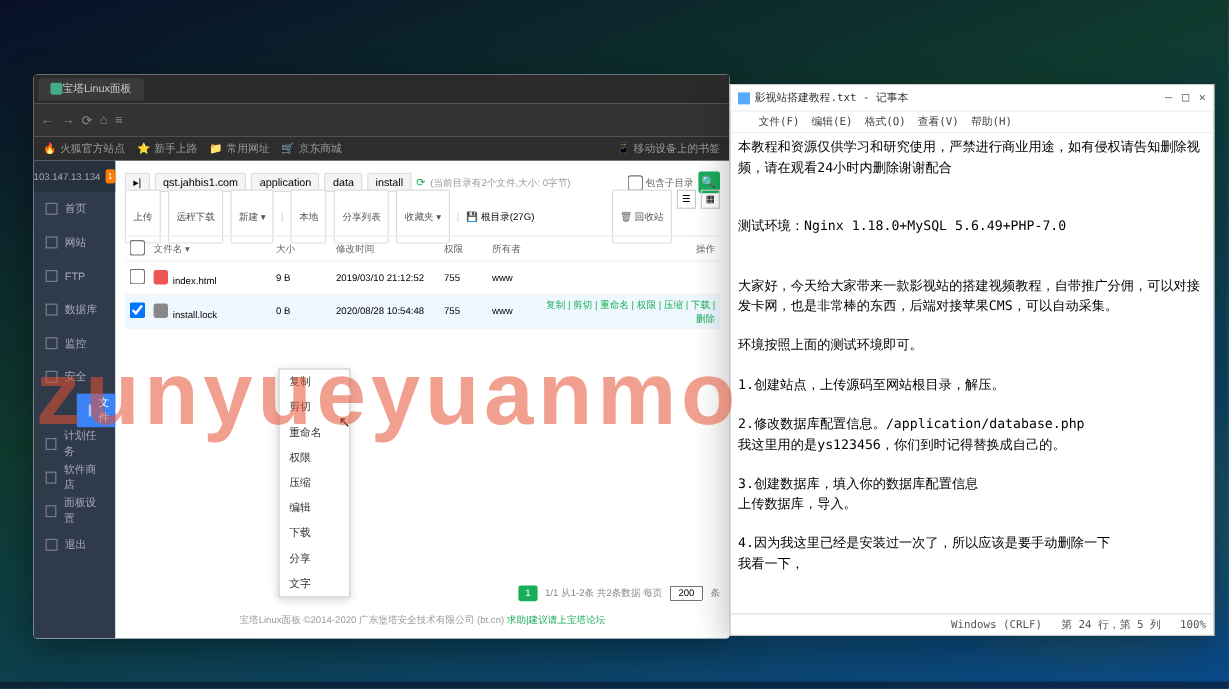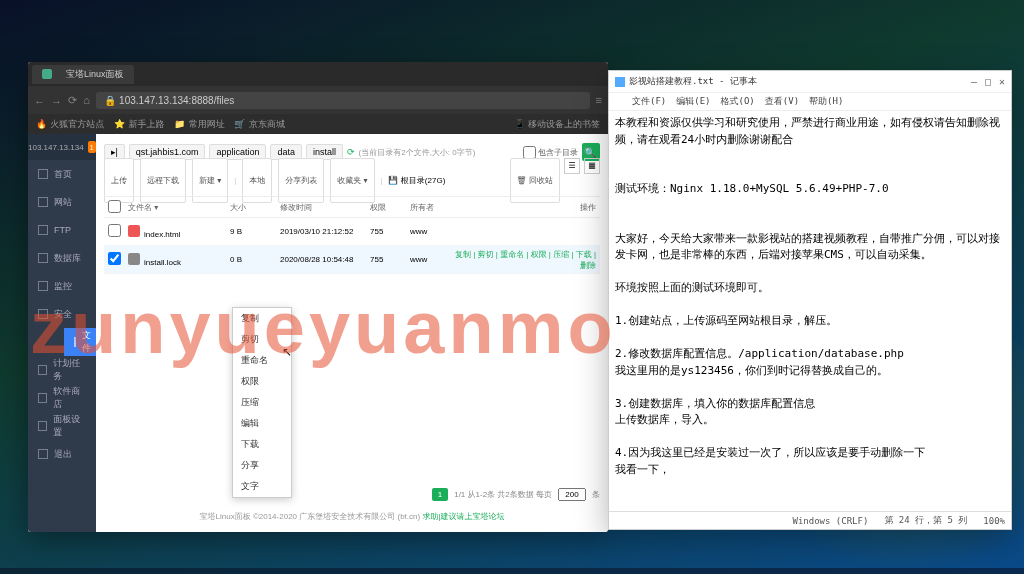--- a/index.html
+++ b/index.html
@@ -4,21 +4,21 @@
 <style>
 * { margin: 0; padding: 0; box-sizing: border-box; }
 body { width: 1024px; height: 574px; overflow: hidden; position: relative; font-family: "Microsoft YaHei", Arial, sans-serif; background: linear-gradient(135deg, #0a1530 0%, #1a4a3a 50%, #0d2a4a 100%); }
 .wallpaper { position: absolute; inset: 0; background: linear-gradient(160deg, #081028 0%, #0f3a2e 40%, #0a4a8a 100%); }
 .wallpaper::before { content:''; position:absolute; right:0; bottom:0; width:280px; height:240px; background: radial-gradient(ellipse at 60% 40%, #2a5a4a 0%, transparent 70%); border-radius: 50% 10% 0 0; }
 .watermark { position: absolute; top: 285px; left: 30px; font-size: 74px; font-weight: bold; color: rgba(230,80,50,0.55); letter-spacing: 4px; pointer-events: none; z-index: 100; user-select: none; }
 
 
 .browser { position: absolute; left: 28px; top: 62px; width: 580px; height: 470px; background: #fff; border-radius: 3px; box-shadow: 0 8px 30px rgba(0,0,0,0.4); display: flex; flex-direction: column; overflow: hidden; }
 .tab-bar { height: 24px; background: #2a2a2a; display: flex; align-items: center; padding: 0 4px; font-size: 9px; color: #ccc; }
-.tab { background: #3a3a3a; padding: 3px 10px; border-radius: 3px 3px 0 0; display: flex; align-items: center; gap: 14px; }
+.tab { background: #3a3a3a; padding: 3px 10px; border-radius: 3px 3px 0 0; display: flex; align-items: center; gap: 0; }
 .tab-icon { width: 10px; height: 10px; background: #4a8; border-radius: 2px; }
 .url-bar { height: 28px; background: #333; display: flex; align-items: center; padding: 0 6px; gap: 6px; font-size: 10px; color: #aaa; }
 .url-bar .nav-btn { color: #888; font-size: 11px; cursor: pointer; }
 .url-field { flex: 1; background: #444; border-radius: 3px; padding: 3px 8px; color: #ccc; font-size: 10px; }
 .bookmark-bar { height: 20px; background: #2d2d2d; display: flex; align-items: center; padding: 0 8px; gap: 10px; font-size: 9px; color: #999; }
 .bookmark-bar span { display: flex; align-items: center; gap: 3px; cursor: pointer; }
 
 .panel-body { flex: 1; display: flex; background: #fff; justify-content: space-between; }
 .sidebar { width: 68px; background: #2f3a4a; display: flex; flex-direction: column; font-size: 9px; }
 .side-ip { height: 26px; background: #263140; color: #aaa; display: flex; align-items: center; justify-content: center; gap: 4px; font-size: 8px; }
@@ -92,21 +92,20 @@
     <div class="tab">
       <span class="tab-icon"></span>
       <span>宝塔Linux面板</span>
     </div>
   </div>
   <div class="url-bar">
     <span class="nav-btn">←</span>
     <span class="nav-btn">→</span>
     <span class="nav-btn">⟳</span>
     <span class="nav-btn">⌂</span>
-    <div class="url-field">🔒 <span>103.147.13.134:8888/files</span></div>
     <span class="nav-btn">≡</span>
   </div>
   <div class="bookmark-bar">
     <span>🔥 <span>火狐官方站点</span></span>
     <span>⭐ <span>新手上路</span></span>
     <span>📁 <span>常用网址</span></span>
     <span>🛒 <span>京东商城</span></span>
     <span style="margin-left:auto">📱 移动设备上的书签</span>
   </div>
 

